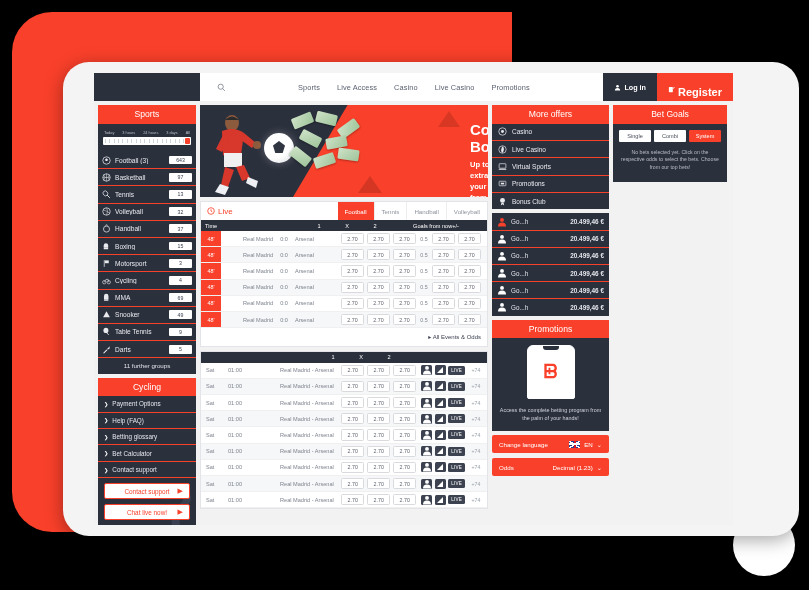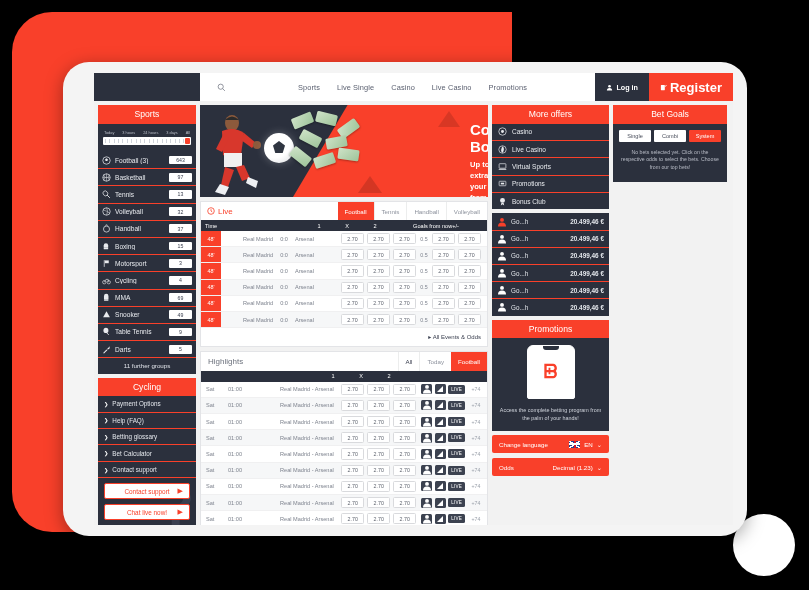--- a/index.html
+++ b/index.html
@@ -4,32 +4,32 @@
 <style>
   html,body{margin:0;padding:0;background:#000;}
   body{width:809px;height:590px;overflow:hidden;font-family:"Liberation Sans",sans-serif;}
   .stage{position:relative;width:809px;height:590px;background:#000;}
 
   
   .red-slab{position:absolute;left:12px;top:12px;width:500px;height:520px;background:#f9402a;border-radius:40px 0 0 40px;}
   .white-dot{position:absolute;right:14px;bottom:14px;width:62px;height:62px;border-radius:50%;background:#fff;}
 
   
-  .tablet{position:absolute;left:63px;top:62px;width:684px;height:474px;background:#f4f4f4;border-radius:26px;box-shadow:0 4px 18px rgba(0,0,0,.35);}
+  .tablet{position:absolute;left:63px;top:62px;width:736px;height:474px;background:#f4f4f4;border-radius:26px;box-shadow:0 4px 18px rgba(0,0,0,.35);}
   .screen{position:absolute;left:31px;top:11px;width:639px;height:452px;background:#f2f2f2;overflow:hidden;}
 
   
   .topbar{display:flex;height:28px;background:#fff;align-items:stretch;}
   .logo-box{width:106px;background:#2b303d;}
   .search-cell{width:42px;display:flex;align-items:center;justify-content:center;}
   .nav{flex:1;display:flex;align-items:center;gap:17px;padding-left:56px;}
   .nav span{font-size:7.4px;color:#5b6070;letter-spacing:.1px;}
   .auth{display:flex;align-items:stretch;font-weight:bold;}
   .btn-login{display:flex;align-items:center;gap:3px;background:#2b303d;color:#fff;font-size:7.2px;padding:0 11px;}
-  .btn-register{display:flex;align-items:center;gap:3px;background:#f9402a;color:#fff;font-size:13px;padding:13px 11px;}
+  .btn-register{display:flex;align-items:flex-start;gap:3px;background:#f9402a;color:#fff;font-size:11px;padding:13px 11px;}
 
   
   .cols{display:flex;gap:4px;padding:4px 4px 0 4px;}
   .col-left{width:98px;}
   .col-mid{width:288px;}
   .col-r1{width:117px;}
   .col-r2{width:114px;}
 
   .panel{margin-bottom:4px;}
   .panel-head{background:#f9402a;color:#fff;font-size:8.6px;text-align:center;padding:4px 0 4.5px;}
@@ -152,21 +152,21 @@
         <div class="search-cell">
           <span>
             <svg width="9" height="9" viewBox="0 0 16 16">
                 <circle cx="6.6" cy="6.6" r="4.6" fill="none" stroke="#6d727e" stroke-width="1.3"></circle>
                 <line x1="10" y1="10" x2="14" y2="14" stroke="#6d727e" stroke-width="1.3"></line>
               </svg>
           </span>
         </div>
         <div class="nav">
           <span>Sports</span>
-          <span>Live Single</span>
+          <span>Live Access</span>
           <span>Casino</span>
           <span>Live Casino</span>
           <span>Promotions</span>
         </div>
         <div class="auth">
           <div class="btn-login">
             <span>
               <svg width="7" height="7" viewBox="0 0 16 16">
                   <circle cx="8" cy="5" r="3" fill="#fff"></circle>
                   <path d="M2 15a6 6 0 0112 0z" fill="#fff"></path>
@@ -569,28 +569,20 @@
                     <span class="odd">2.70</span>
                   </span>
                 </div>
               </div>
             <div class="allev">
               <span>▸ </span><span>All Events &amp; Odds</span>
             </div>
           </div>
 
           <div class="widget">
-            <div class="hl-head">
-              <span class="hl-title">Highlights</span>
-              <div class="wtabs" style="height:19px">
-                <div class="wtab on2">All</div>
-                <div class="wtab">Today</div>
-                <div class="wtab on">Football</div>
-              </div>
-            </div>
             <div class="thead">
               <span style="flex:1"></span>
               <span style="width:28px;text-align:center">1</span>
               <span style="width:28px;text-align:center">X</span>
               <span style="width:28px;text-align:center">2</span>
               <span style="width:80px"></span>
             </div>
             <div id="hl-rows">
                 <div class="hrow">
                   <span class="hday">Sat</span>

